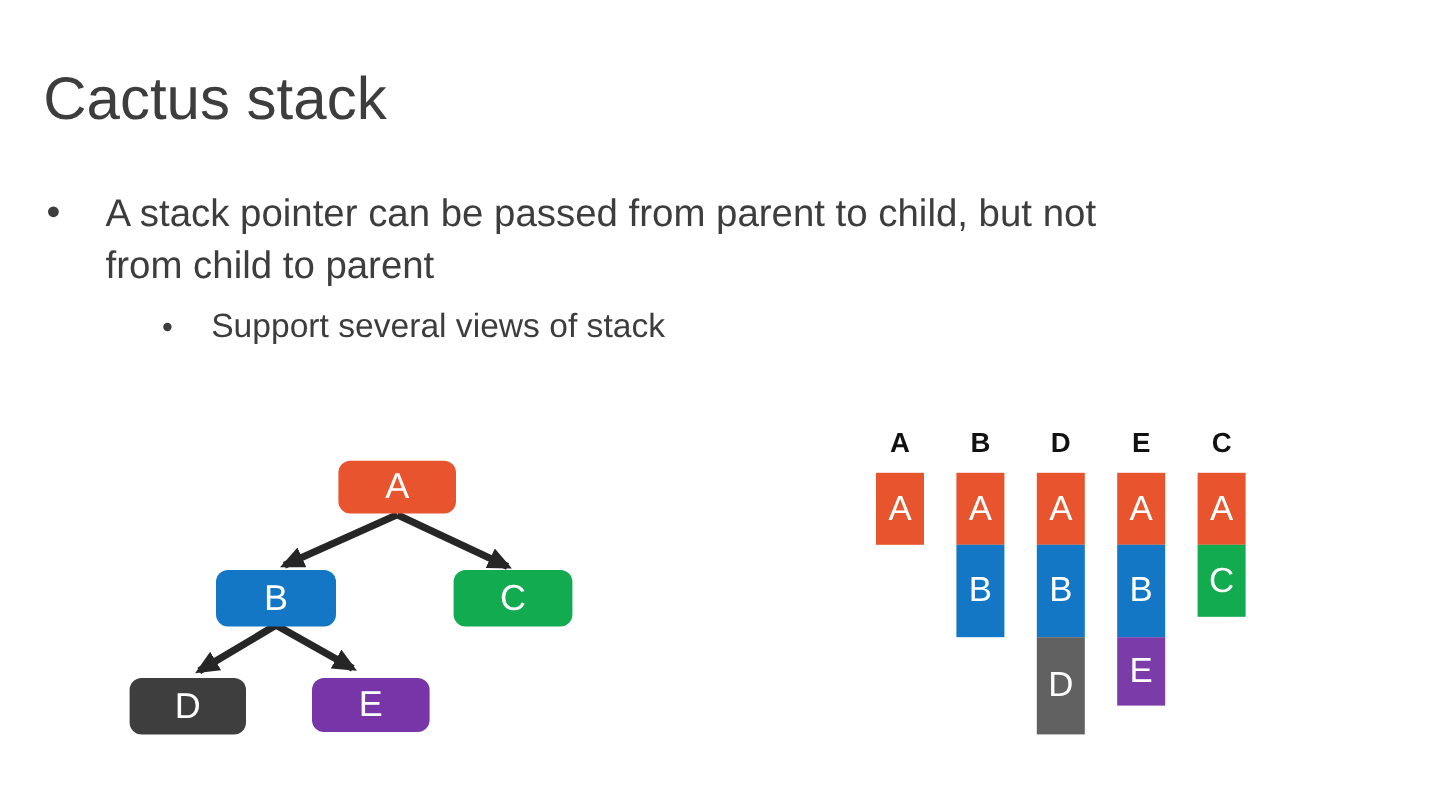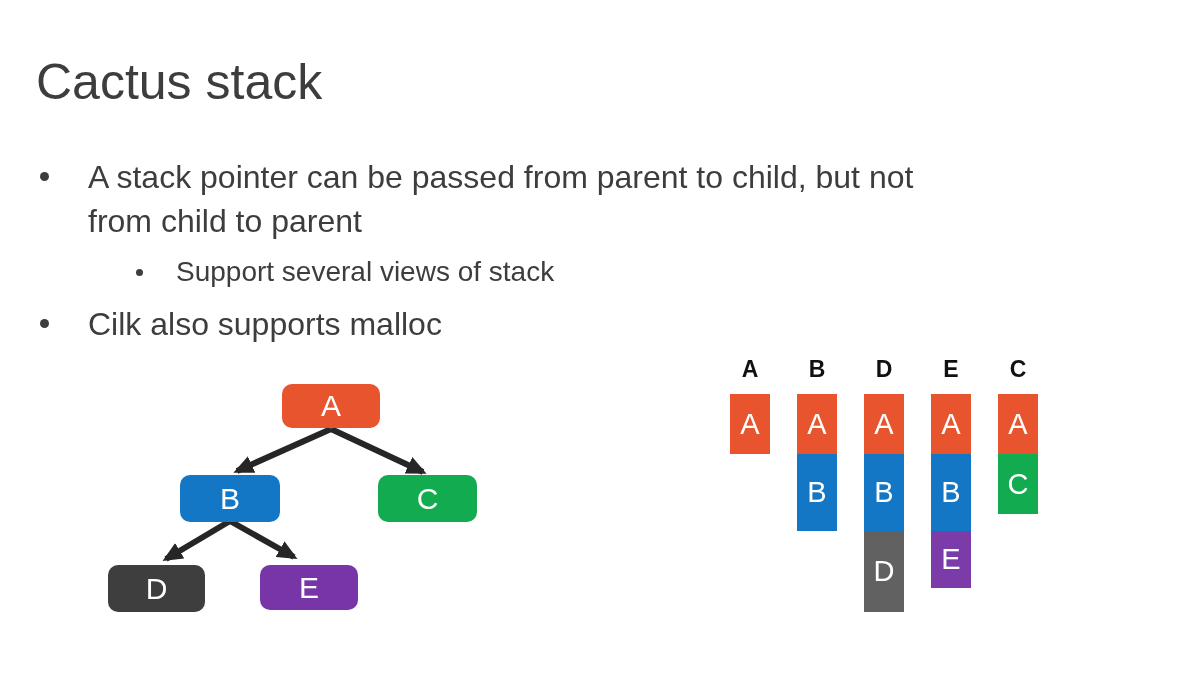--- a/index.html
+++ b/index.html
@@ -73,24 +73,20 @@
     <span class="dot"></span>
     <span class="txt">A stack pointer can be passed from parent to child, but not
 from child to parent</span>
   </div>
 
   <div class="bullet-row sub">
     <span class="dot"></span>
     <span class="txt">Support several views of stack</span>
   </div>
 
-  <div class="bullet-row b2">
-    <span class="dot"></span>
-    <span class="txt">Cilk also supports malloc</span>
-  </div>
 
   <svg class="edges" viewBox="0 0 1200 674">
     <defs>
       <marker id="ah" markerUnits="userSpaceOnUse" markerWidth="20" markerHeight="18" refX="16" refY="9" orient="auto">
         <path d="M0,0 L20,9 L0,18 Z" fill="#262626"></path>
       </marker>
     </defs>
     <line x1="331" y1="429" x2="237" y2="471" stroke="#262626" stroke-width="6" marker-end="url(#ah)"></line>
     <line x1="331" y1="429" x2="423" y2="472" stroke="#262626" stroke-width="6" marker-end="url(#ah)"></line>
     <line x1="230" y1="521" x2="166" y2="559" stroke="#262626" stroke-width="6" marker-end="url(#ah)"></line>

